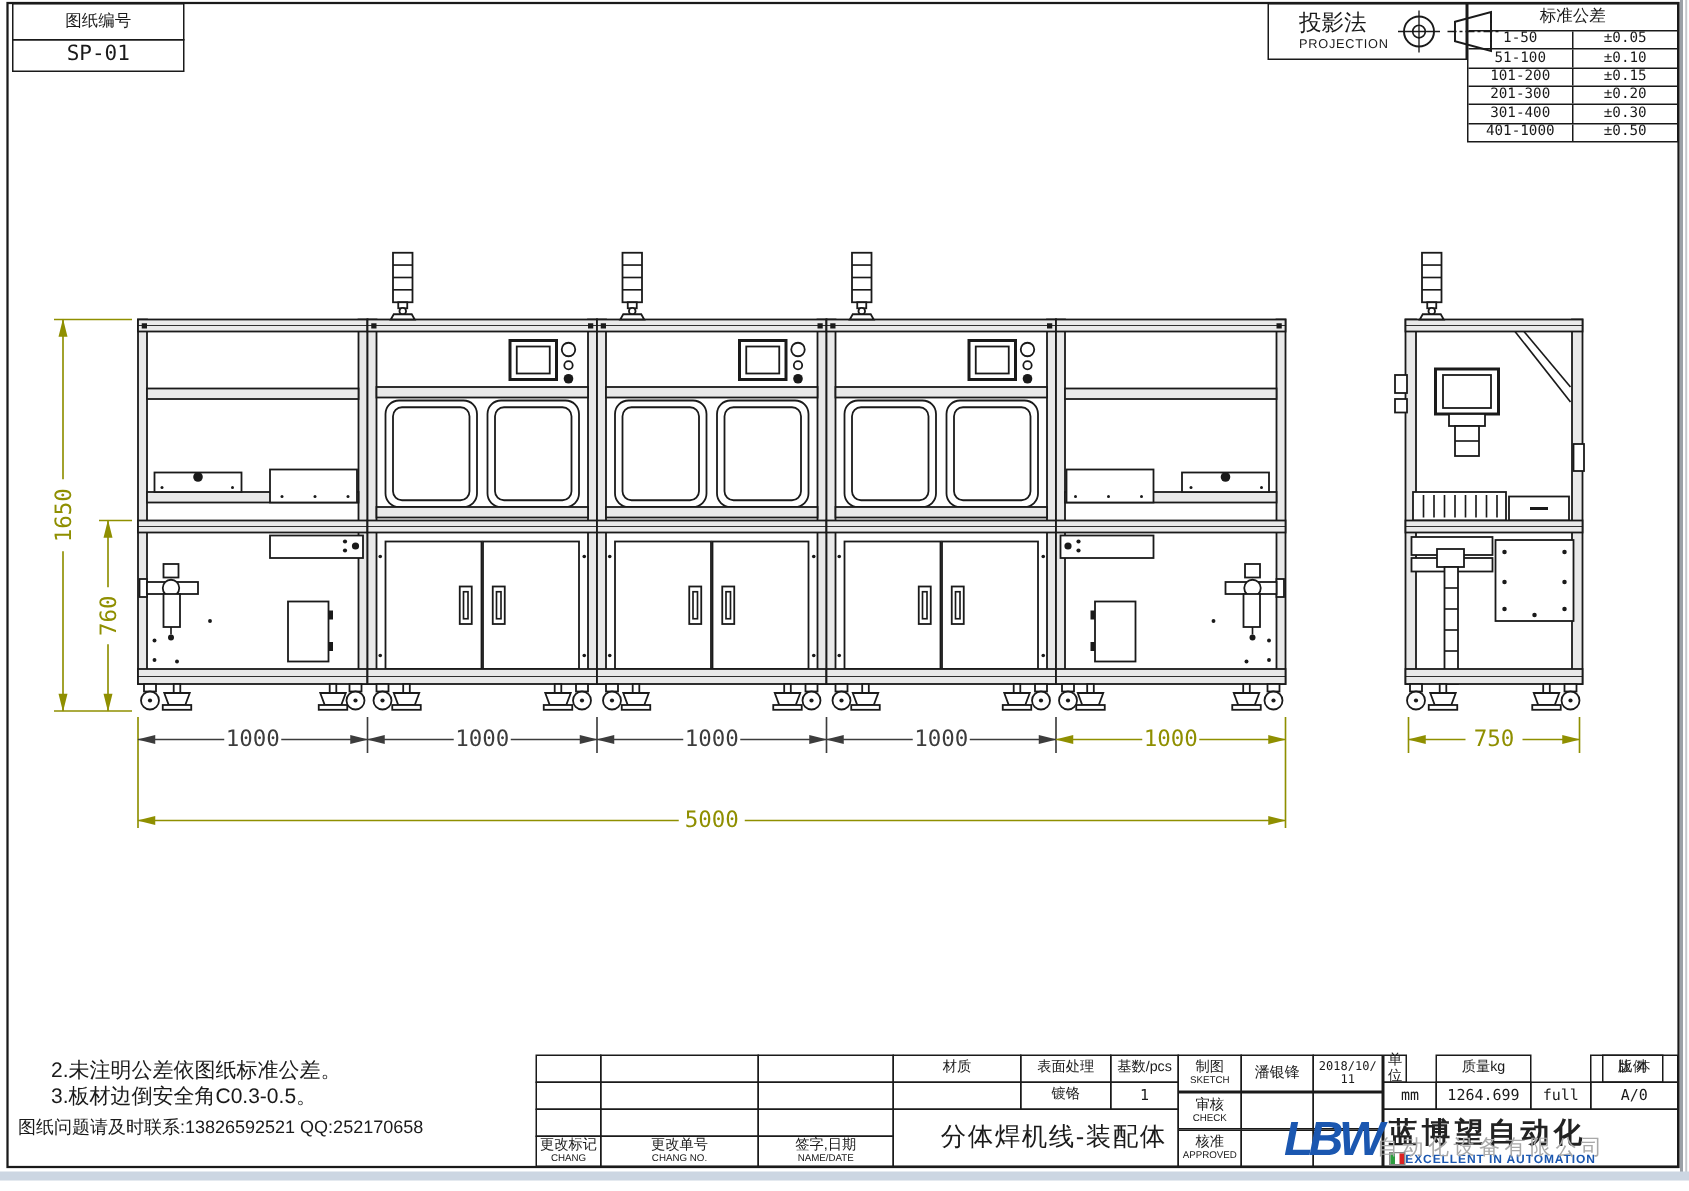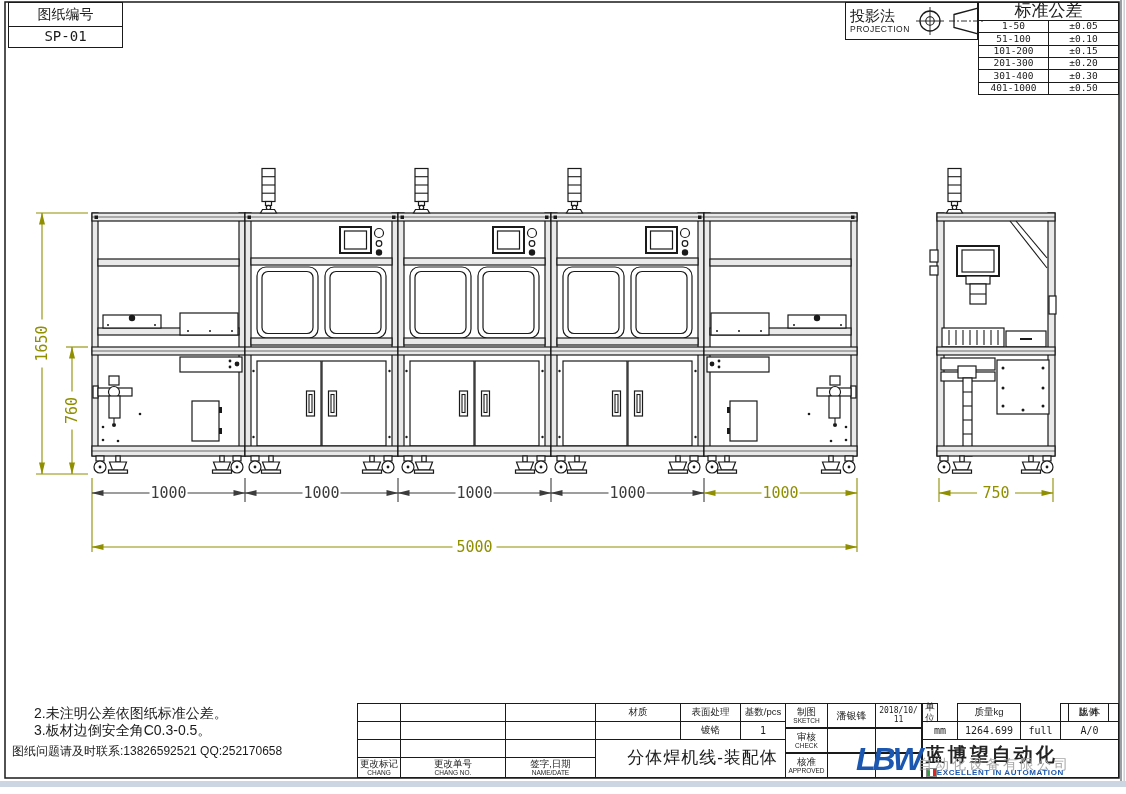--- a/index.html
+++ b/index.html
@@ -18,27 +18,27 @@
   .dtD{fill:#3c3c3c;font:15px "DejaVu Sans Mono",monospace;text-anchor:middle;}
   
   .tb{position:absolute;box-sizing:border-box;border:1px solid #1a1a1a;display:flex;
       flex-direction:column;align-items:center;justify-content:center;text-align:center;
       line-height:1.1;background:transparent;}
   .cnl{font-size:9.5px;}
   .enl{font-size:6.5px;letter-spacing:0;}
   .val{font-family:"DejaVu Sans Mono",monospace;font-size:10px;}
   .big-title{font-size:17px;letter-spacing:1px;}
   
-  .dwg-label{font-size:14px;}
+  .dwg-label{font-size:11px;}
   .dwg-val{font-family:"DejaVu Sans Mono",monospace;font-size:14px;}
   
   .proj-cn{font-size:15px;}
   .proj-en{font-size:8.5px;letter-spacing:0.5px;}
   
-  .tol-title{font-size:17px;}
+  .tol-title{font-size:11px;}
   .tol-row{display:flex;width:100%;flex:1;border-top:1px solid #1a1a1a;}
   .tol-row span{flex:1;display:flex;align-items:center;justify-content:center;
       font-family:"DejaVu Sans Mono",monospace;font-size:9.5px;}
   .tol-row span:first-child{border-right:1px solid #1a1a1a;}
   
   .notes{position:absolute;left:12px;top:705px;width:345px;font-size:14px;line-height:1.24;}
   .notes .ind{padding-left:22px;}
   .notes .contact{font-size:12px;margin-top:4px;}
   
   .logo{position:absolute;left:856px;top:741px;width:262px;height:36px;display:flex;
@@ -324,21 +324,21 @@
   </g>
 </svg>
 
 <div class="tb dwg-label" style="left:8px;top:2px;width:115px;height:25px;">
   <span>图纸编号</span>
 </div>
 <div class="tb dwg-val" style="left:8px;top:26px;width:115px;height:22px;">
   <span>SP-01</span>
 </div>
 
-<div class="tb" style="left:845px;top:2px;width:133px;height:38px;flex-direction:row;justify-content:flex-start;padding:0 4px;gap:4px;">
+<div class="tb" style="left:845px;top:2px;width:133px;height:38px;flex-direction:row;justify-content:flex-start;padding:0 20px;gap:4px;">
   <div style="display:flex;flex-direction:column;align-items:flex-start;">
     <span class="proj-cn">投影法</span>
     <span class="proj-en">PROJECTION</span>
   </div>
   <svg width="72" height="34" style="position:static;flex:none;">
     <circle cx="16" cy="17" r="10" fill="none" stroke="#1a1a1a" stroke-width="1.3"></circle>
     <circle cx="16" cy="17" r="4.2" fill="none" stroke="#1a1a1a" stroke-width="1.1"></circle>
     <line x1="2" y1="17" x2="30" y2="17" stroke="#1a1a1a" stroke-width="0.9"></line>
     <line x1="16" y1="3" x2="16" y2="31" stroke="#1a1a1a" stroke-width="0.9"></line>
     <polygon points="40,10.5 64,4 64,30 40,23.5" fill="none" stroke="#1a1a1a" stroke-width="1.3"></polygon>

